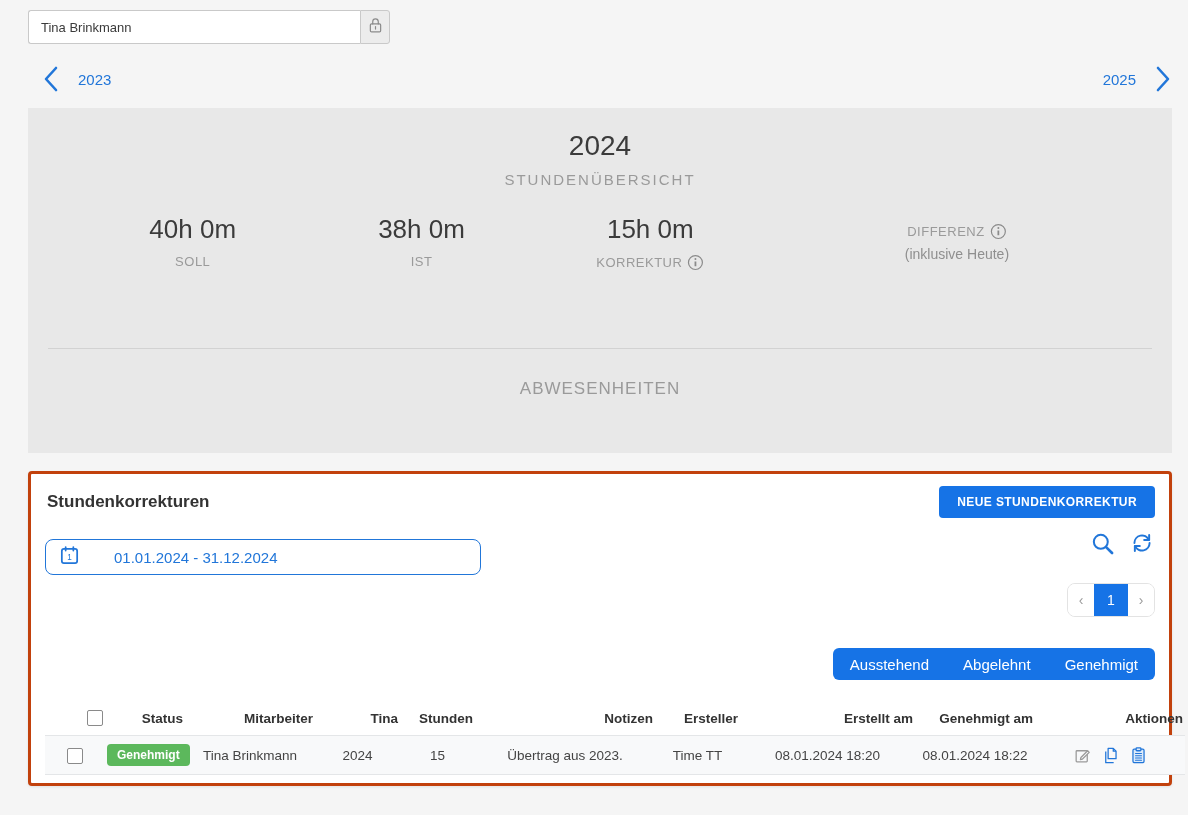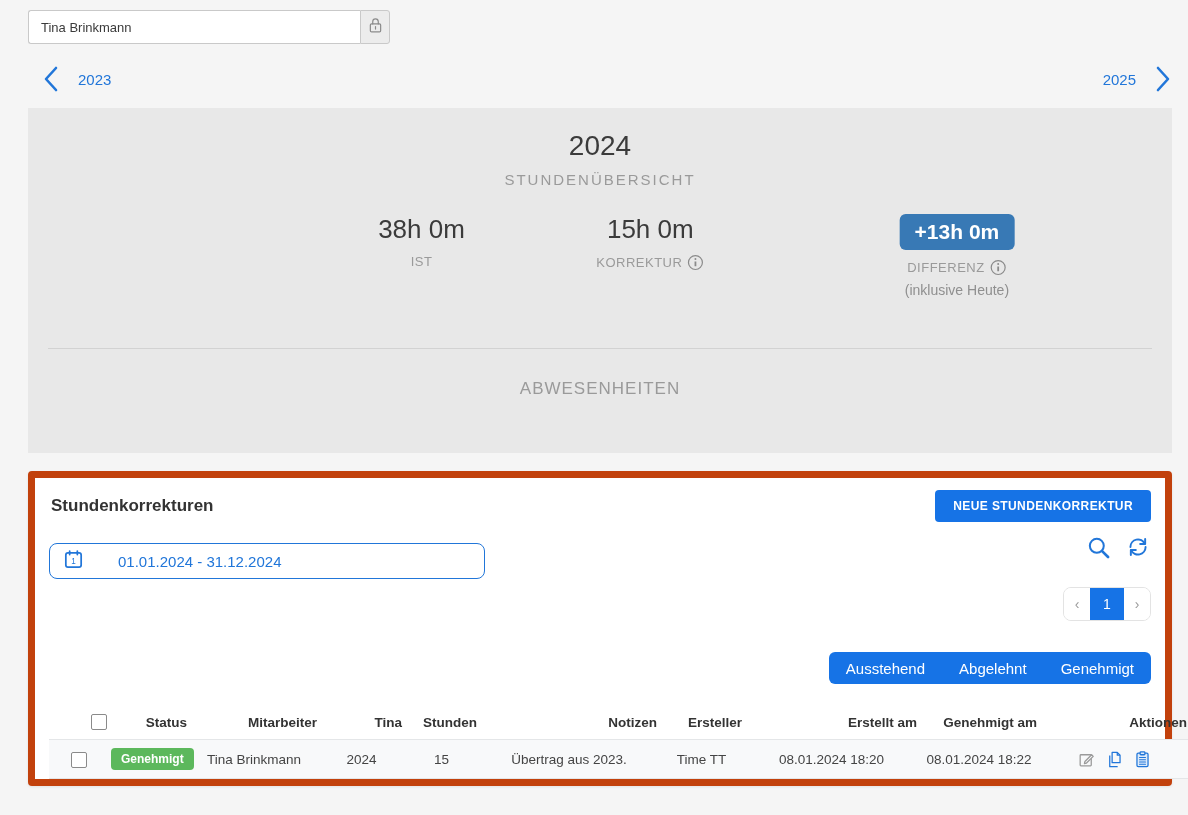--- a/index.html
+++ b/index.html
@@ -44,21 +44,21 @@
   .diff-badge {
     display:inline-block; background:#3879b5; color:#fff; font-size:21px; font-weight:bold;
     padding:6px 15px; border-radius:6px;
   }
   .stat-note { font-size:14px; color:#8f8f8f; margin-top:6px;text-align:center; }
   .ov-divider { border:none; border-top:1px solid #d2d2d2; margin:14px 20px 0 20px; }
   .ov-absences { text-align:center; font-size:17px; color:#9a9a9a; letter-spacing:1px; margin-top:30px; }
 
   
   .card {
-    margin-top:18px; background:#fff; border:7px solid #c2410c; border-radius:4px;
+    margin-top:18px; background:#fff; border:3px solid #c2410c; border-radius:4px;
     box-shadow:0 1px 3px rgba(0,0,0,.08); padding:12px 14px 14px 14px; height:315px;
   }
   .card-top { display:flex; justify-content:space-between; }
   .card-left { padding-top:6px; }
   .card-title { font-size:17px; font-weight:bold; color:#333; padding-left:2px; }
   .date-range {
     margin-top:27px; width:436px; height:36px; border:1px solid #2176d9; border-radius:8px;
     display:flex; align-items:center; padding:0 12px; gap:33px; cursor:pointer; background:#fff;
   }
   .date-range-text { color:#2176d9; font-size:15px; }
@@ -141,39 +141,42 @@
     </span>
   </div>
 </div>
 
 <div class="content">
   <div class="overview">
     <div class="ov-year">2024</div>
     <div class="ov-sub">STUNDENÜBERSICHT</div>
 
     <div class="stats">
+      <div class="stat stat-1">
+        <div class="stat-value">40h 0m</div>
+        <div class="stat-label">SOLL</div>
+      </div>
       <div class="stat stat-2">
         <div class="stat-value">38h 0m</div>
         <div class="stat-label">IST</div>
       </div>
       <div class="stat stat-3">
         <div class="stat-value">15h 0m</div>
         <div class="stat-label">
           <span>KORREKTUR</span>
           <span class="info-icon">
             <svg width="17" height="17" viewBox="0 0 20 20" fill="none" stroke="#8a8a8a" stroke-width="1.4">
               <circle cx="10" cy="10" r="8.2"></circle>
               <line x1="10" y1="8.8" x2="10" y2="14.4" stroke-width="2.1"></line>
               <circle cx="10" cy="5.8" r="1.15" fill="#8a8a8a" stroke="none"></circle>
             </svg>
           </span>
         </div>
       </div>
       <div class="stat stat-4">
-        <div><span class="diff-badge">+13h 0m</span></div>
         <div class="stat-label">
           <span>DIFFERENZ</span>
           <span class="info-icon">
             <svg width="17" height="17" viewBox="0 0 20 20" fill="none" stroke="#8a8a8a" stroke-width="1.4">
               <circle cx="10" cy="10" r="8.2"></circle>
               <line x1="10" y1="8.8" x2="10" y2="14.4" stroke-width="2.1"></line>
               <circle cx="10" cy="5.8" r="1.15" fill="#8a8a8a" stroke="none"></circle>
             </svg>
           </span>
         </div>

